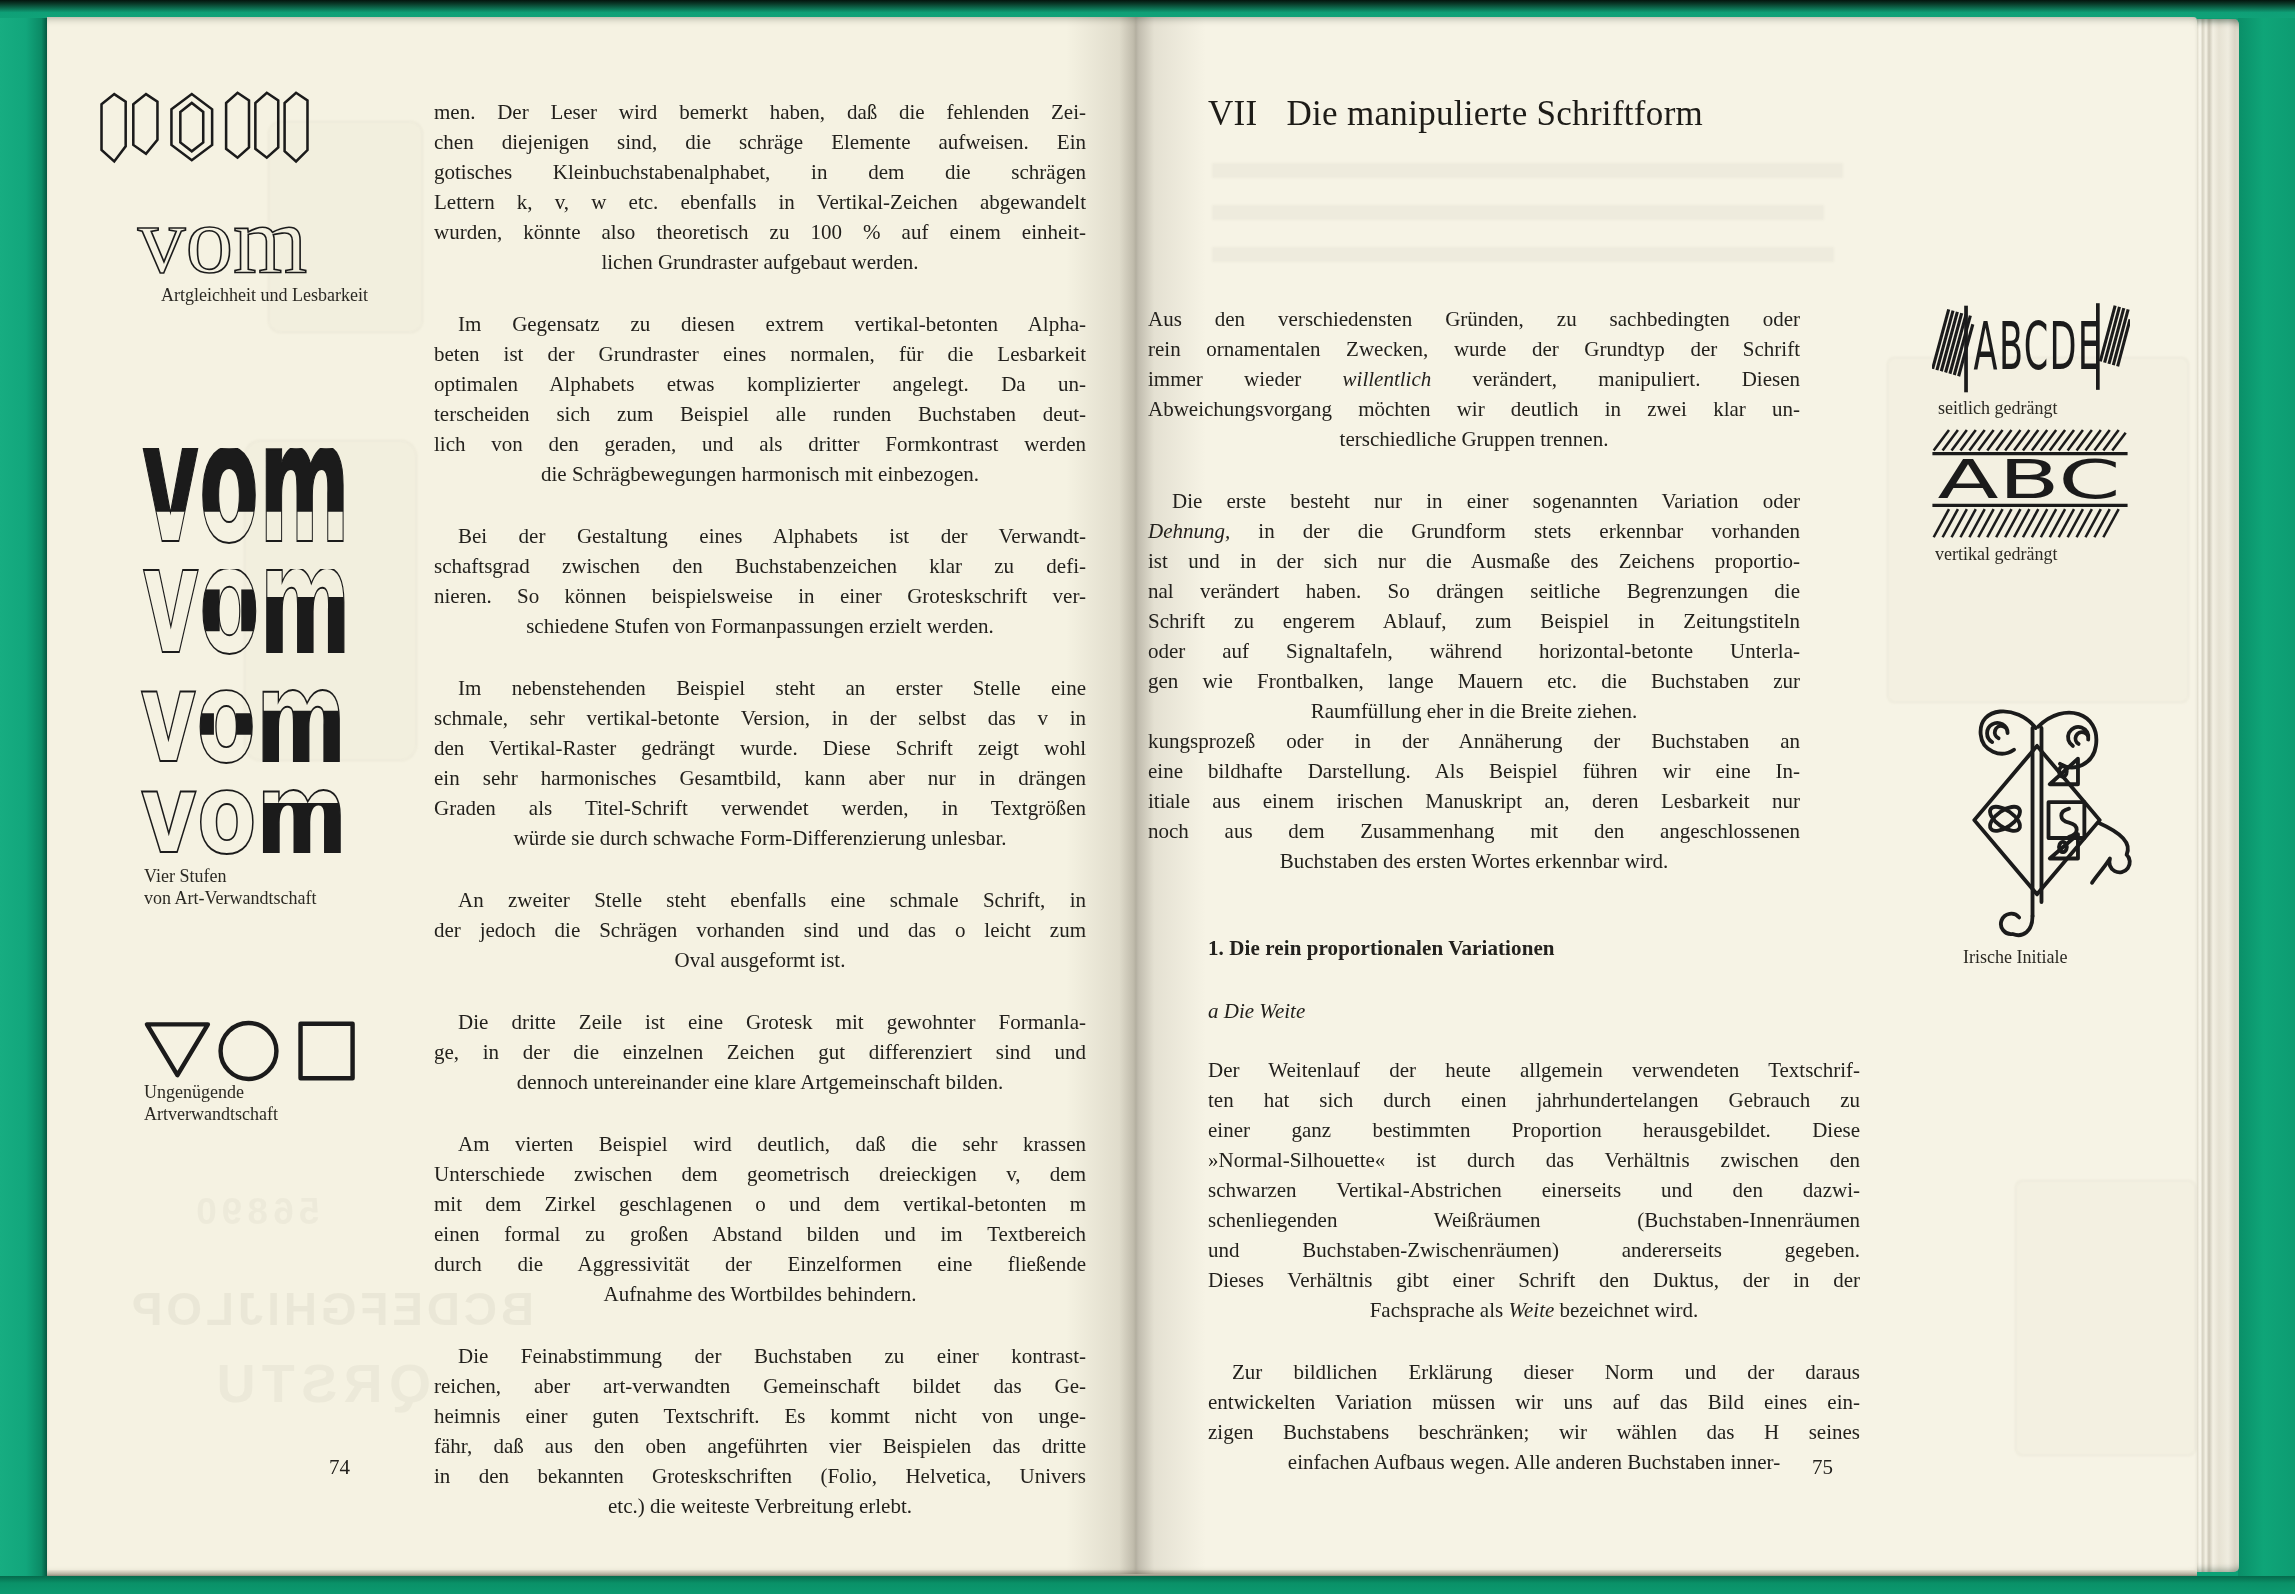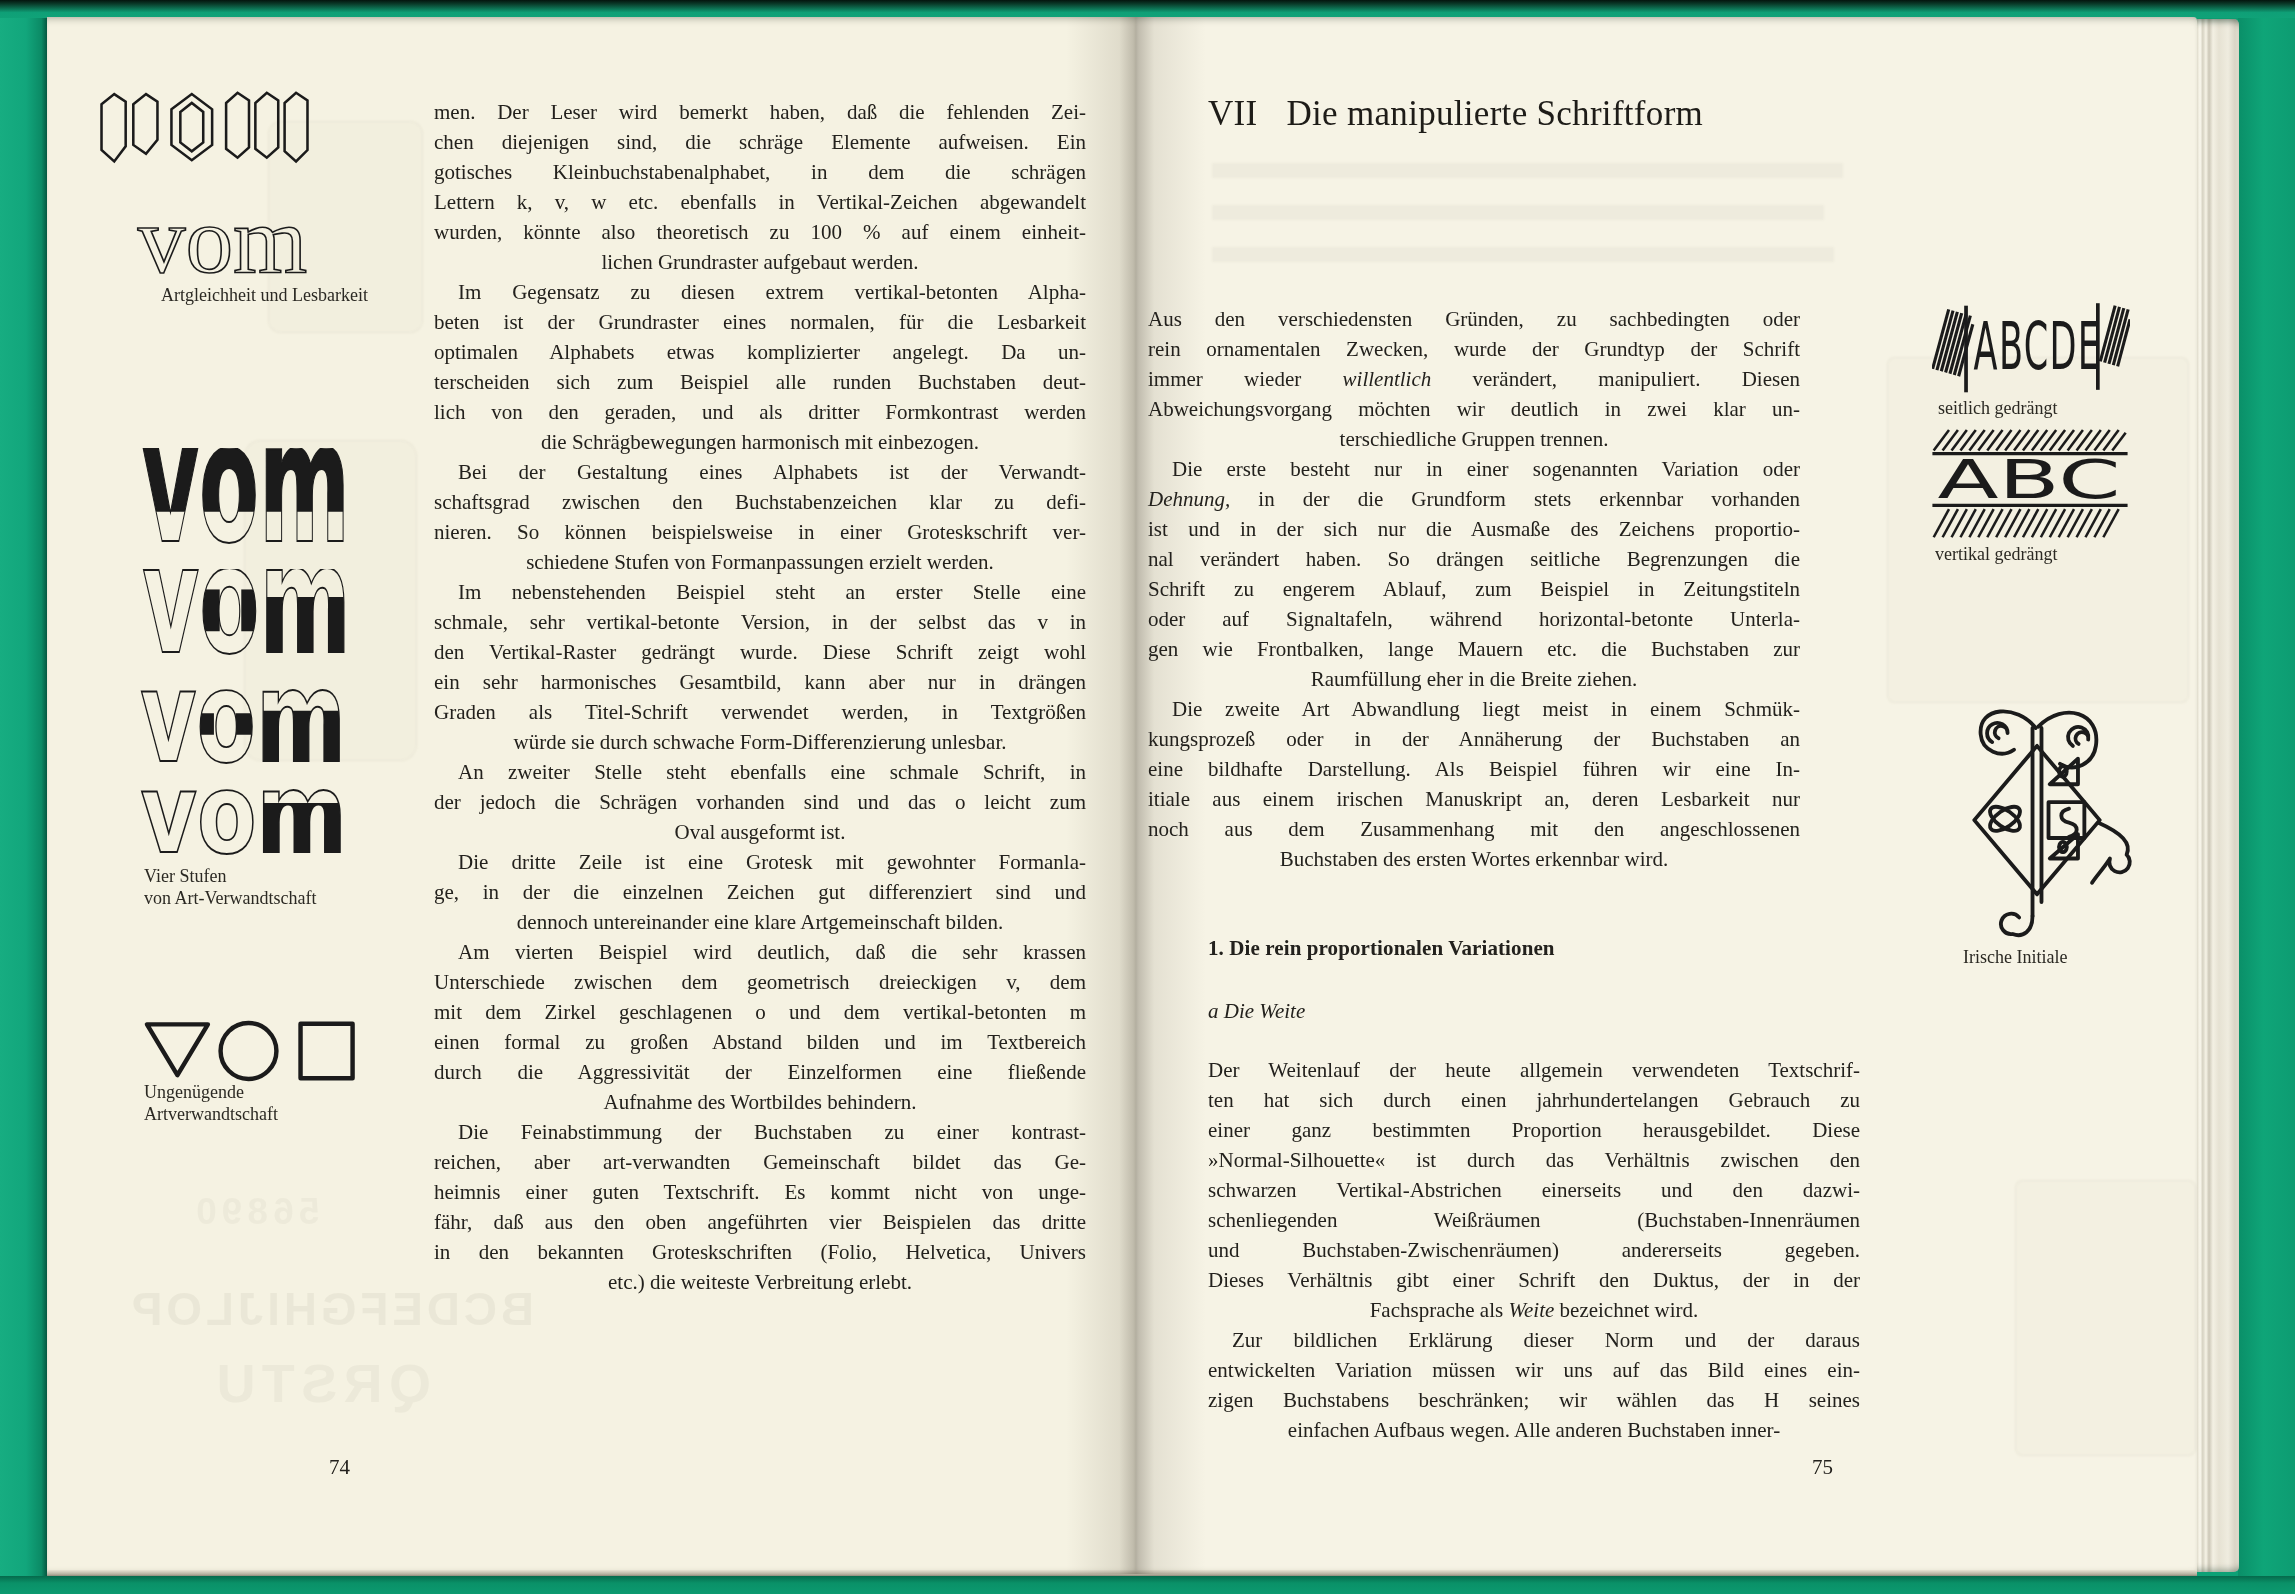--- a/index.html
+++ b/index.html
@@ -26,21 +26,21 @@
   .bottom-sheet-edge{left:47px;top:1570px;width:2150px;height:6.4px;
      background:linear-gradient(180deg,#e7e3d3 0%,#b6b1a0 70%,#8e8a7a 100%);}
   .gutter{left:1066px;top:16.6px;width:140px;height:1557px;
      background:linear-gradient(90deg,rgba(70,60,40,0) 0%,rgba(70,60,40,.12) 38%,rgba(50,42,28,.30) 50%,rgba(70,60,40,.10) 63%,rgba(70,60,40,0) 100%);}
   
   .bodycol{width:652px;font-size:21px;line-height:30px;color:#23211d;}
   .para{margin:0;}
   .tline{white-space:normal;}
   .jl{text-align:justify;text-align-last:justify;}
   .ll{text-align:center;text-align-last:auto;}
-  .ind{text-indent:24px;}
+  .ind{text-indent:24px;margin-top:32px;}
   .chapter{display:flex;gap:29px;font-size:35px;color:#1e1c18;letter-spacing:0.3px;}
   .sechead{font-size:21px;font-weight:bold;color:#23211d;letter-spacing:0.1px;}
   .subhead{font-size:21px;font-style:italic;color:#23211d;}
   .cap{font-size:18px;line-height:22px;color:#2b2923;}
   .pagenum{font-size:21px;color:#23211d;}
   
   .figstroke{stroke:#1b1b1b;fill:none;}
   .gro{font-family:"DejaVu Sans",sans-serif;font-weight:bold;}
   .rowfill{fill:#1b1b1b;}
   .rowline{fill:none;stroke:#1b1b1b;stroke-width:3px;}
@@ -260,21 +260,20 @@
         <div class="tline jl ind">Die erste besteht nur in einer sogenannten Variation oder</div>
         <div class="tline jl"><i>Dehnung,</i> in der die Grundform stets erkennbar vorhanden</div>
         <div class="tline jl">ist und in der sich nur die Ausmaße des Zeichens proportio-</div>
         <div class="tline jl">nal verändert haben. So drängen seitliche Begrenzungen die</div>
         <div class="tline jl">Schrift zu engerem Ablauf, zum Beispiel in Zeitungstiteln</div>
         <div class="tline jl">oder auf Signaltafeln, während horizontal-betonte Unterla-</div>
         <div class="tline jl">gen wie Frontbalken, lange Mauern etc. die Buchstaben zur</div>
         <div class="tline ll">Raumfüllung eher in die Breite ziehen.</div>
       </div>
       <div class="para">
-        <div class="tline jl ind">Die zweite Art Abwandlung liegt meist in einem Schmük-</div>
         <div class="tline jl">kungsprozeß oder in der Annäherung der Buchstaben an</div>
         <div class="tline jl">eine bildhafte Darstellung. Als Beispiel führen wir eine In-</div>
         <div class="tline jl">itiale aus einem irischen Manuskript an, deren Lesbarkeit nur</div>
         <div class="tline jl">noch aus dem Zusammenhang mit den angeschlossenen</div>
         <div class="tline ll">Buchstaben des ersten Wortes erkennbar wird.</div>
       </div>
     </div>
 
   <div class="abs sechead" style="left:1208px;top:936px;">1. Die rein proportionalen Variationen</div>
   <div class="abs subhead" style="left:1208px;top:999px;">a Die Weite</div>

